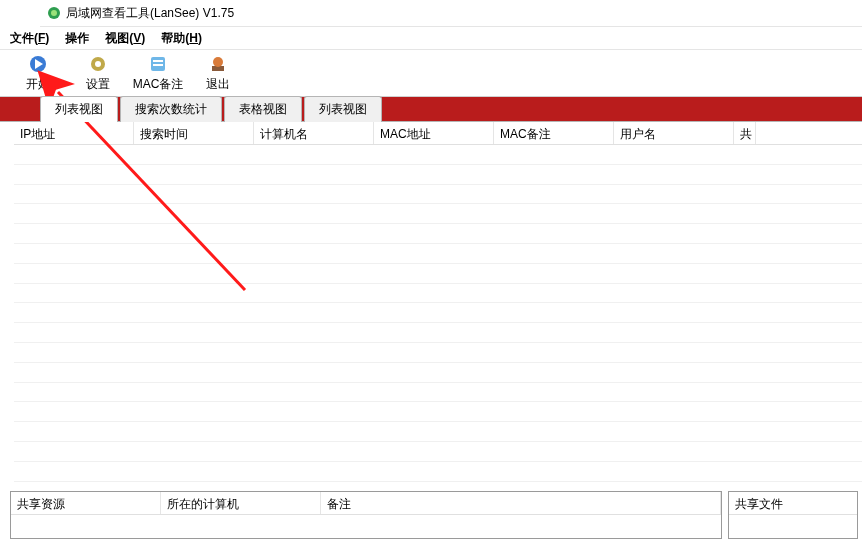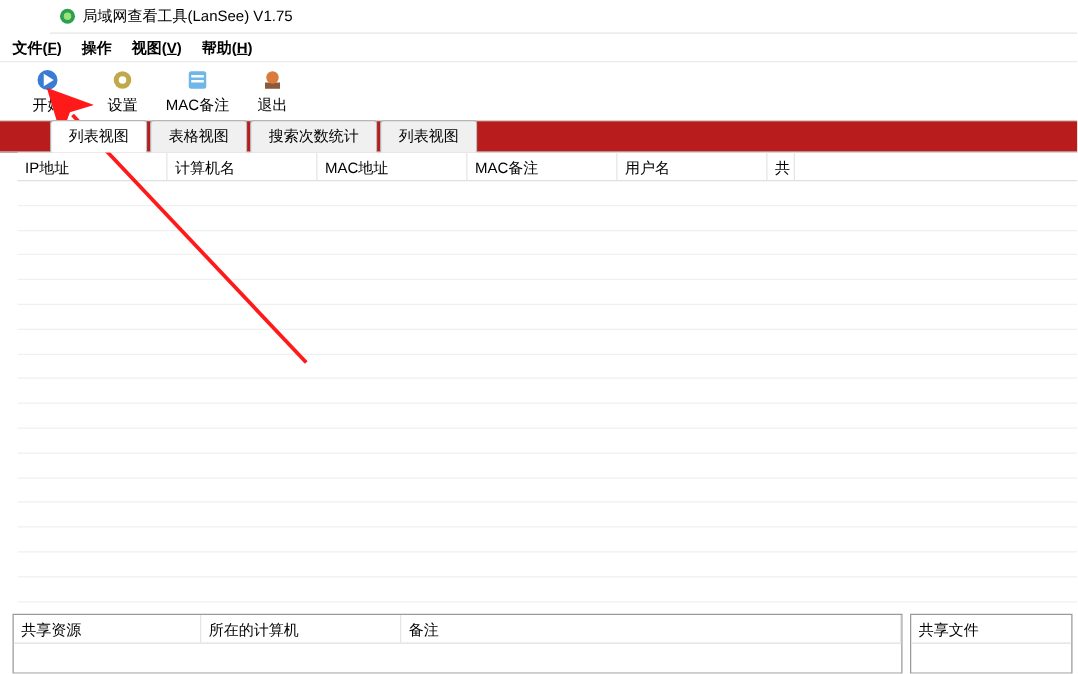--- a/index.html
+++ b/index.html
@@ -94,28 +94,29 @@
             <rect x="4" y="12" width="12" height="5" fill="#8a5a3a"></rect>
             <circle cx="10" cy="8" r="5" fill="#d97b3a"></circle>
           </svg>
       </span>
       <span class="tlabel">退出</span>
     </div>
   </div>
 
   <div class="tabstrip">
     <div class="tab active">列表视图</div>
+    <div class="tab">搜索次数统计</div>
     <div class="tab">表格视图</div>
-    <div class="tab">搜索次数统计</div>
     <div class="tab">列表视图</div>
   </div>
 
   <div class="listarea">
     <div class="colheaders">
       <div class="col" style="width:120px">IP地址</div>
+      <div class="col" style="width:120px">搜索时间</div>
       <div class="col" style="width:120px">计算机名</div>
       <div class="col" style="width:120px">MAC地址</div>
       <div class="col" style="width:120px">MAC备注</div>
       <div class="col" style="width:120px">用户名</div>
       <div class="col" style="width:22px">共</div>
     </div>
     <div class="gridrows" id="gridrows">
         <div class="row"></div>
         <div class="row"></div>
         <div class="row"></div>

